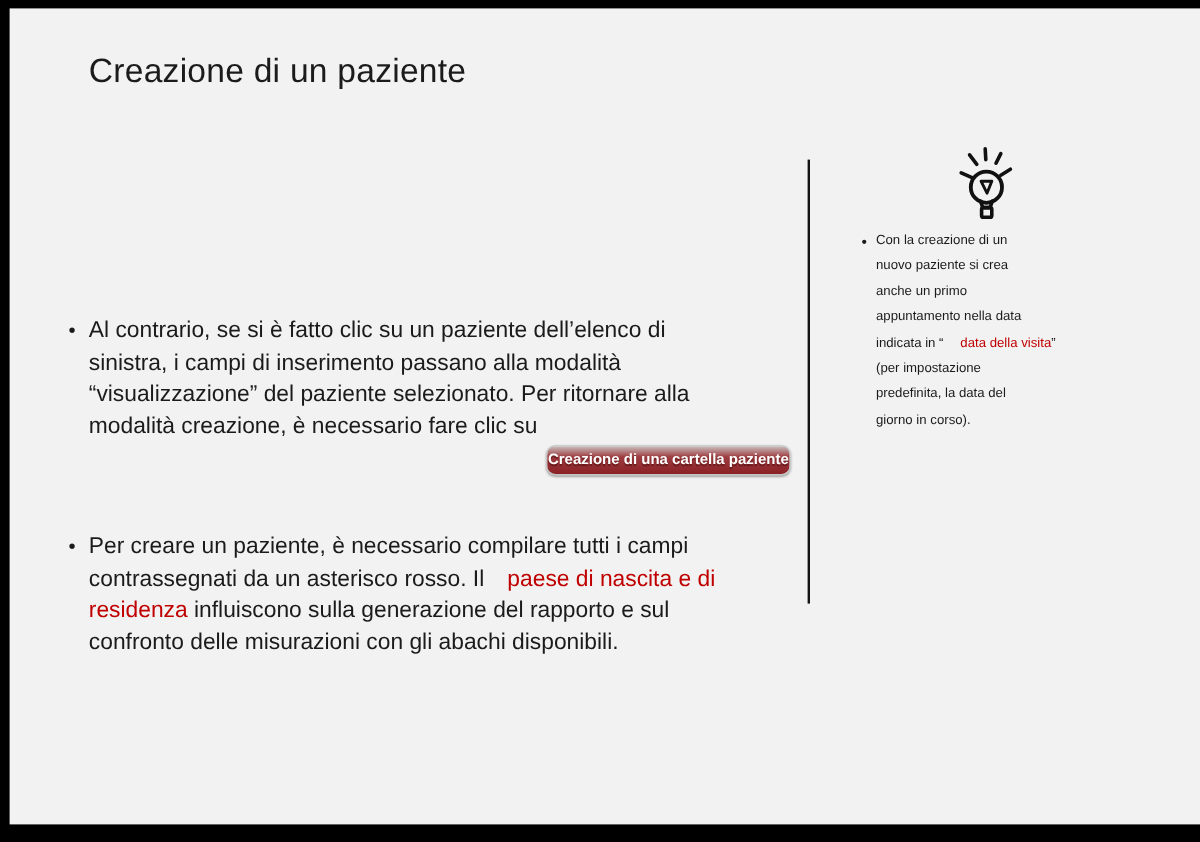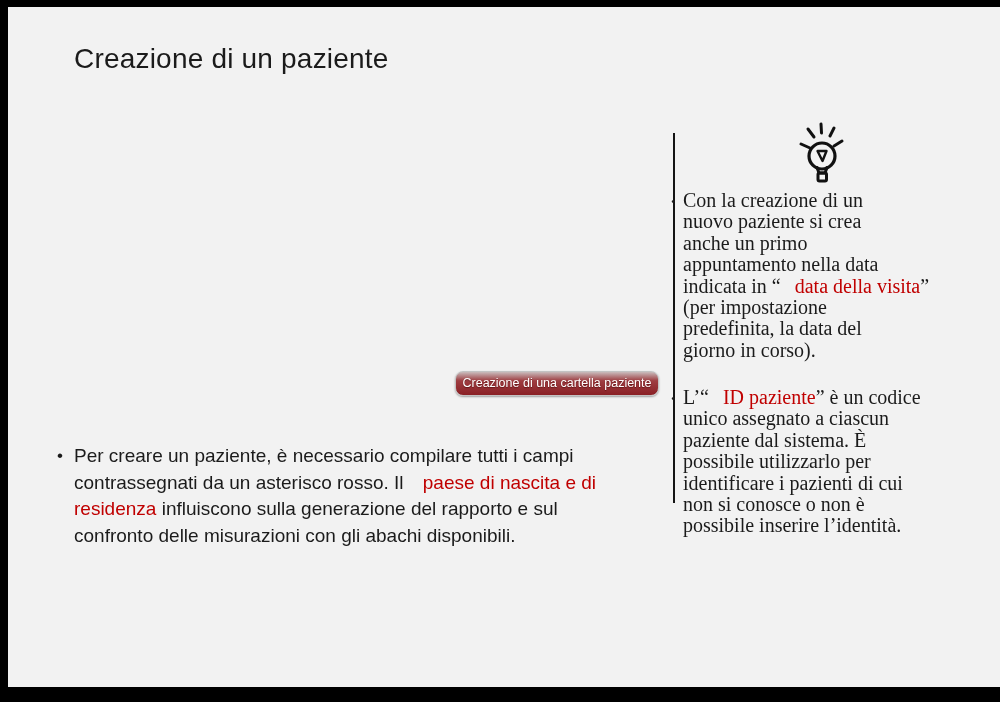--- a/index.html
+++ b/index.html
@@ -21,53 +21,57 @@
     position:absolute;white-space:pre-line;color:var(--text,#1b1b1b);
   }
   .bullet::before{
     content:"\2022";position:absolute;left:2px;top:0;
   }
   .main-b{
     left:47px;width:588px;font-size:19px;line-height:26.5px;padding-left:19px;
   }
   .main-b::before{font-size:17px;}
   .tip-b{
-    left:661px;width:248px;font-size:20px;line-height:21.4px;padding-left:14px;font-family:Liberation Serif, serif;
+    left:708px;width:248px;font-size:11px;line-height:21.4px;padding-left:14px;
   }
   .tip-b::before{font-size:13px;top:1px;}
   .red{color:var(--accent-red,#c00000);margin-left:14px;}
   .btn{
     position:absolute;left:447px;top:364px;width:204px;height:25px;
     border-radius:8px;border:1px solid #c3c3c3;box-sizing:border-box;
     background:linear-gradient(to bottom,
       var(--button-top,#c9bcbc) 0%,
       var(--button-mid,#9e3d41) 38%,
       var(--button-dark,#8a2025) 100%);
     color:var(--button-text,#fff);
-    font-size:12.5px;font-weight:normal;text-align:center;line-height:22px;
+    font-size:12.5px;font-weight:bold;text-align:center;line-height:22px;
     text-shadow:0 1px 1px rgba(60,0,0,.55);
     box-shadow:0 1px 2px rgba(0,0,0,.35);
     cursor:pointer;
   }
   .divider{
     position:absolute;left:665px;top:126px;width:2px;height:370px;
     background:#141414;
   }
   .bulb{
     position:absolute;left:786px;top:113px;
   }
 </style>
 </head>
 <body>
 
 <div class="slide">
 
   <h1 class="title">Creazione di un paziente</h1>
 
 
+  <div class="bullet main-b" style="top:256px"><span>Al contrario, se si è fatto clic su un paziente dell’elenco di
+sinistra, i campi di inserimento passano alla modalità
+“visualizzazione” del paziente selezionato. Per ritornare alla
+modalità creazione, è necessario fare clic su</span></div>
 
   <div class="btn">Creazione di una cartella paziente</div>
 
   <div class="bullet main-b" style="top:436px"><span>Per creare un paziente, è necessario compilare tutti i campi
 contrassegnati da un asterisco rosso. Il </span><span class="red">paese di nascita e di
 residenza</span><span> influiscono sulla generazione del rapporto e sul
 confronto delle misurazioni con gli abachi disponibili.</span></div>
 
   <div class="divider"></div>
 
@@ -85,21 +89,14 @@
 
   <div class="bullet tip-b" style="top:183px"><span>Con la creazione di un
 nuovo paziente si crea
 anche un primo
 appuntamento nella data
 indicata in “</span><span class="red">data della visita</span><span>”
 (per impostazione
 predefinita, la data del
 giorno in corso).</span></div>
 
-  <div class="bullet tip-b" style="top:380px"><span>L’“</span><span class="red">ID paziente</span><span>” è un codice
-unico assegnato a ciascun
-paziente dal sistema. È
-possibile utilizzarlo per
-identificare i pazienti di cui
-non si conosce o non è
-possibile inserire l’identità.</span></div>
 
 </div>
 
 </body></html>

